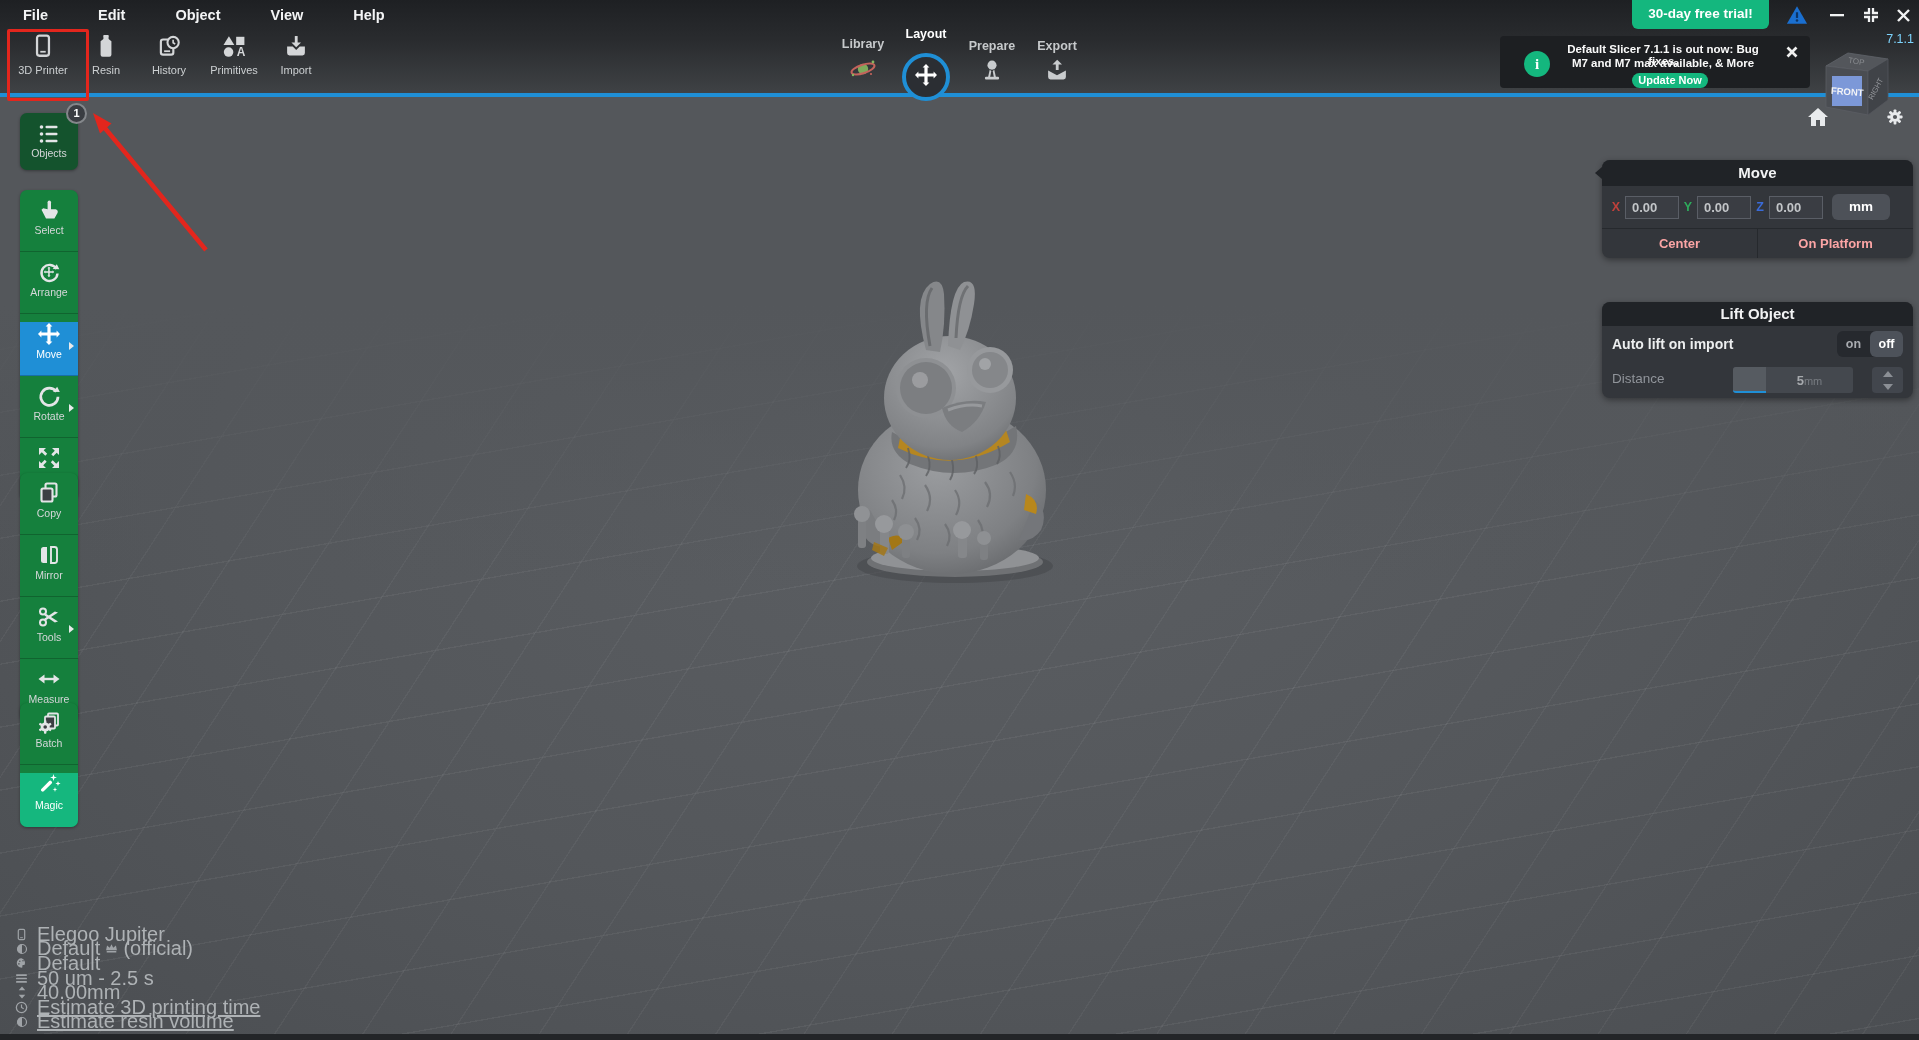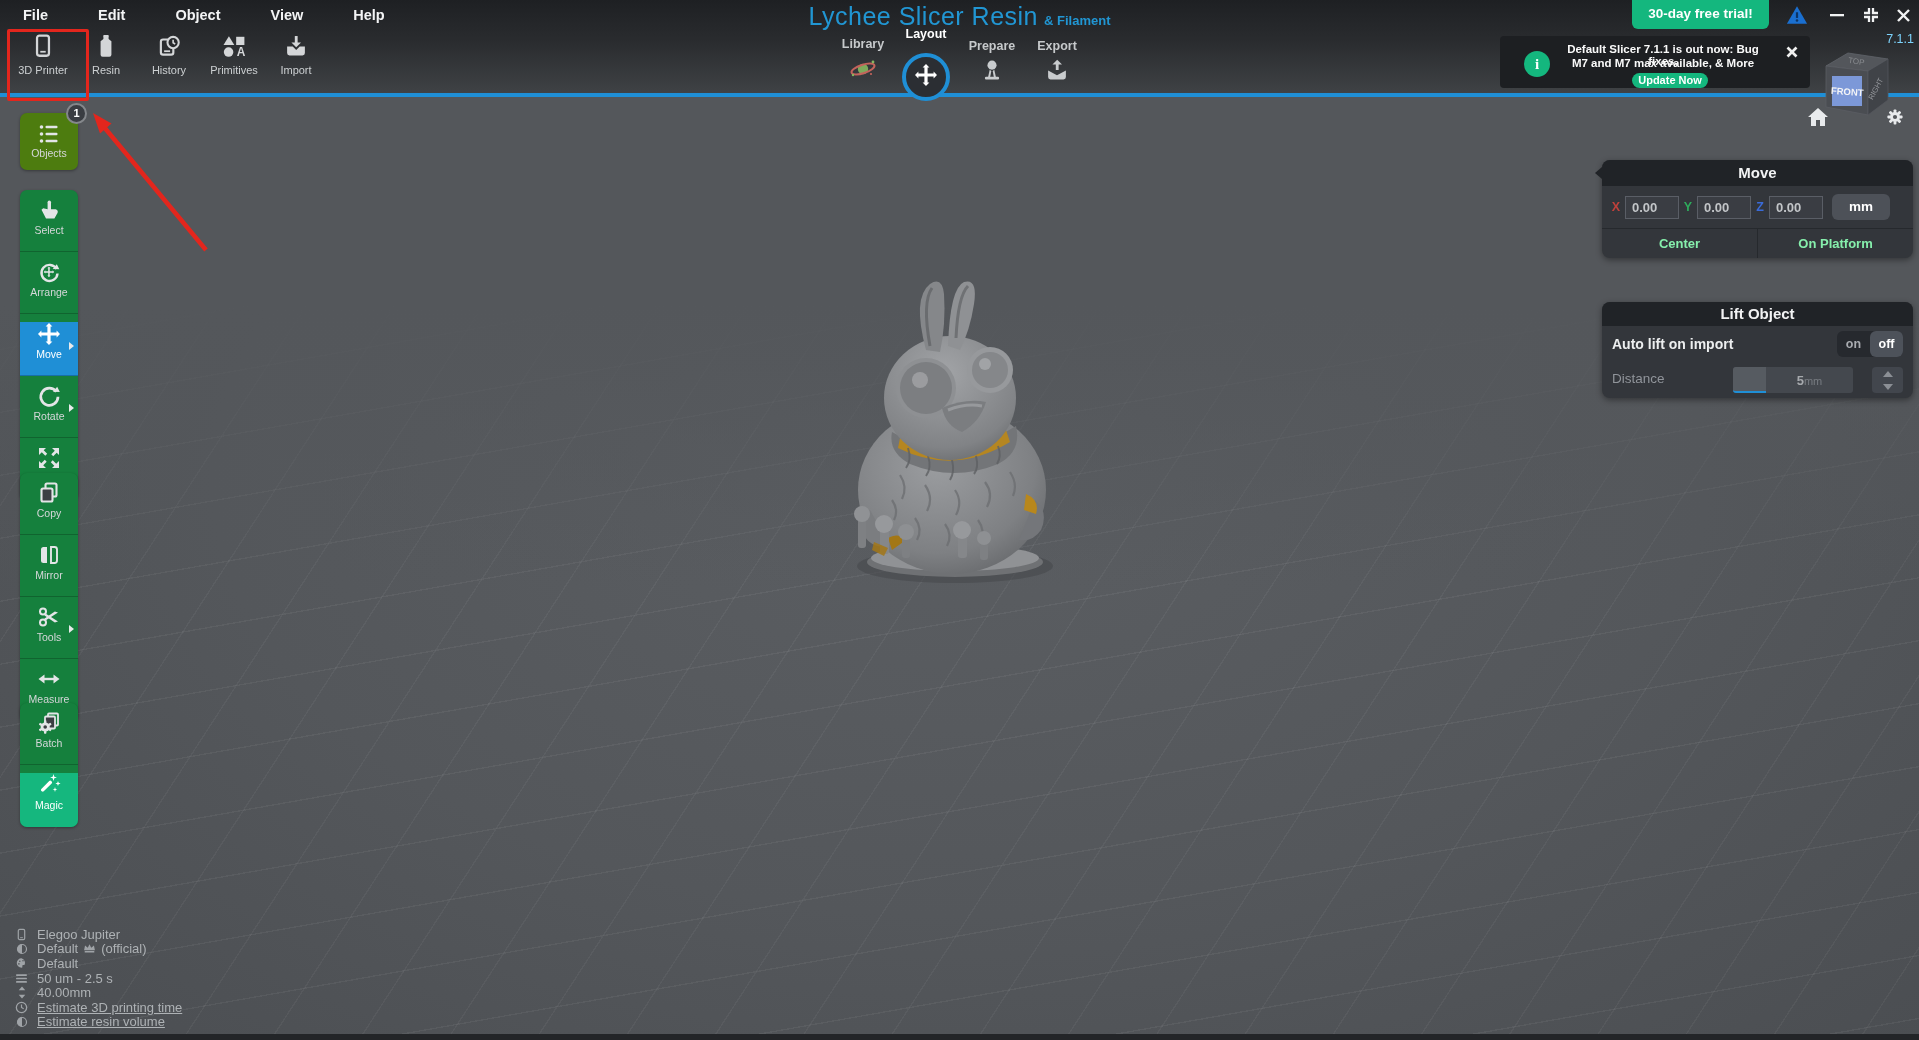--- a/index.html
+++ b/index.html
@@ -64,21 +64,21 @@
      box-shadow:0 1px 3px rgba(0,0,0,.35); }
   .side-btn { position:relative; width:58px; height:54px; text-align:center; color:#d5d7d9;
      border-bottom:1px solid rgba(0,0,0,.22); }
   .side-btn:last-child { border-bottom:none; }
   .side-btn svg { display:block; margin:8px auto 0; }
   .side-btn .slabel { font-size:10.5px; margin-top:2px; }
   .side-btn.active-blue { background:#1f8fd6; color:#fff; }
   .side-btn.active-green { background:#15b77e; color:#fff; }
   .submenu-arrow { position:absolute; right:4px; top:20px; width:0; height:0;
      border-left:5px solid #e8eaeb; border-top:4px solid transparent; border-bottom:4px solid transparent; }
-  #objects-btn { position:absolute; left:20px; top:113px; width:58px; height:57px; background:#4d7c0f; border-radius:7px;
+  #objects-btn { position:absolute; left:20px; top:113px; width:58px; height:57px; background:#14532d; border-radius:7px;
      text-align:center; color:#d5d7d9; box-shadow:0 1px 3px rgba(0,0,0,.35); }
   #objects-btn svg { display:block; margin:10px auto 0; }
   #objects-btn .slabel { font-size:10.5px; margin-top:2px; }
   #objects-badge { position:absolute; left:66px; top:103px; width:21px; height:21px; border-radius:50%;
      background:#3a3d42; border:2px solid #84878b; color:#fff; font-size:11px; font-weight:700;
      text-align:center; line-height:17px; z-index:3; }
 
   
   .rpanel { position:absolute; left:1602px; width:311px; background:#33363b; border-radius:8px;
      box-shadow:0 2px 6px rgba(0,0,0,.4); }
@@ -87,21 +87,21 @@
   .rpanel-title .notch { position:absolute; left:-7px; top:7px; width:0; height:0;
      border-right:7px solid #202327; border-top:6px solid transparent; border-bottom:6px solid transparent; }
   #move-panel { top:160px; }
   #axes-row { display:flex; align-items:center; padding:8px 7px 8px 9px; gap:4px; }
   .axis-label { font-size:12.5px; font-weight:700; width:10px; text-align:center; }
   .axis-input { width:54px; height:23px; background:#3a3d43; border:1px solid #5a5e66; color:#c2c5c8;
      font-size:13px; font-weight:700; padding-left:6px; line-height:21px; }
   #unit-btn { margin-left:5px; width:58px; height:26px; background:#4d5158; border-radius:6px; color:#fff;
      font-size:13.5px; font-weight:700; text-align:center; line-height:26px; }
   .btn-row { display:flex; border-top:1px solid #26292d; }
-  .btn-cell { flex:1; height:30px; text-align:center; line-height:30px; font-size:13px; font-weight:700; color:#86efac; }
+  .btn-cell { flex:1; height:30px; text-align:center; line-height:30px; font-size:13px; font-weight:700; color:#fca5a5; }
   .btn-cell.first { border-right:1px solid #26292d; }
   .btn-cell.white { color:#f0f1f2; }
   #move-panel .btn-row:last-child .btn-cell { height:29px; line-height:29px; }
 
   #lift-panel { top:302px; }
   .lift-row { position:relative; height:36px; }
   #autolift-label { position:absolute; left:10px; top:10px; color:#eceeef; font-size:14px; font-weight:600; }
   #toggle { position:absolute; right:10px; top:5px; width:66px; height:26px; background:#26292e; border-radius:6px; display:flex; }
   #toggle .tg { flex:1; text-align:center; line-height:26px; font-size:12.5px; font-weight:700; color:#a8abb0; }
   #toggle .tg.sel { background:#4d525a; border-radius:6px; color:#fff; }
@@ -112,21 +112,21 @@
   #distance-value { position:absolute; left:33px; top:0; width:87px; text-align:center; line-height:25px; }
   #distance-value .val { color:#a6a9ad; font-size:13px; font-weight:700; }
   #distance-value .unit { color:#787c82; font-size:11px; }
   #stepper { position:absolute; right:10px; top:5px; width:31px; height:26px; background:#42464d; border-radius:4px; }
   .step-up,.step-down { position:absolute; left:0; width:31px; height:13px; display:flex; align-items:center; justify-content:center; }
   .step-up { top:0; } .step-down { bottom:0; }
   .tri-up { width:0;height:0;border-left:5px solid transparent;border-right:5px solid transparent;border-bottom:6px solid #8b8f95; }
   .tri-down { width:0;height:0;border-left:5px solid transparent;border-right:5px solid transparent;border-top:6px solid #8b8f95; }
 
   
-  #status { position:absolute; left:12px; top:927px; color:#aeb2b5; font-size:13px; }
+  #status { position:absolute; left:12px; top:927px; color:#aeb2b5; font-size:20px; }
   .status-line { display:flex; align-items:center; height:14.6px; margin-bottom:0; }
   .status-line .sicon { width:19px; display:flex; justify-content:center; margin-right:6px; }
   .status-link { color:#aeb2b5; text-decoration:underline; }
   .crown { margin:0 5px; display:inline-flex; }
   #bottom-strip { position:absolute; left:0; top:1034px; width:1919px; height:6px; background:#232528; }
 
   
   #annot-rect { position:absolute; left:7px; top:29px; width:82px; height:72px;
      border:3.5px solid #e3261d; border-radius:2px; z-index:9; pointer-events:none; }
   #annot-arrow { position:absolute; left:0; top:0; z-index:9; pointer-events:none; }
@@ -267,23 +267,20 @@
   <div class="tool-btn" style="left:272px; width:48px;">
     <span>
       <svg width="26" height="26" viewBox="0 0 24 24" fill="#d4d6d8">
         <rect x="10.9" y="2.8" width="2.6" height="6.5"></rect>
         <polygon points="12.2,13.2 7.8,8.8 16.6,8.8"></polygon>
         <path d="M3.8 12.5v6a2.2 2.2 0 0 0 2.2 2.2h12a2.2 2.2 0 0 0 2.2-2.2v-6h-4.8l-3.2 3.2-3.2-3.2z"></path>
       </svg></span>
     <div class="tlabel">Import</div>
   </div>
 
-  <div id="app-title">
-    <span class="t-main">Lychee Slicer Resin</span><span class="t-suffix">&amp; Filament</span>
-  </div>
 
   <div class="tab" style="left:831px; top:37px;">
     <div class="tab-label">Library</div>
     <span>
       <svg width="30" height="26" viewBox="0 0 30 26">
         <circle cx="15" cy="14" r="5.2" fill="#86b75f" opacity="0.9"></circle>
         <ellipse cx="15" cy="14" rx="12" ry="4.2" fill="none" stroke="#c4635c" stroke-width="2" transform="rotate(-18 15 14)"></ellipse>
         <circle cx="25" cy="7" r="1.4" fill="#86b75f"></circle>
           <circle cx="5" cy="20" r="1.2" fill="#86b75f"></circle>
           <circle cx="23" cy="19" r="1.1" fill="#c4635c"></circle>

